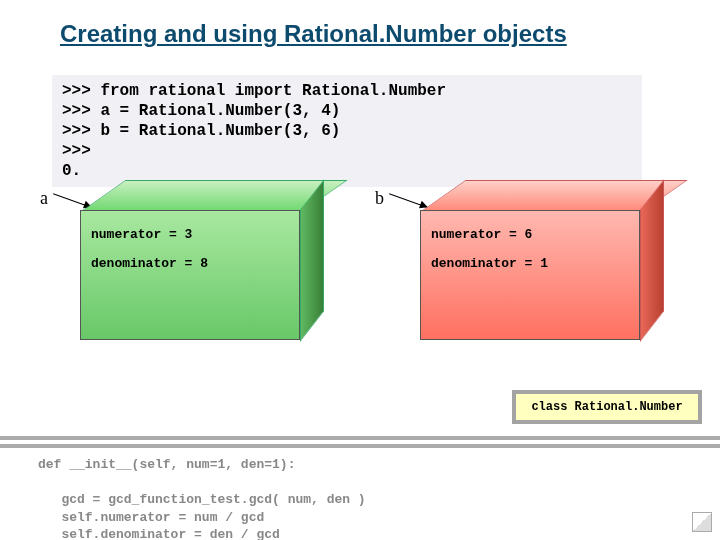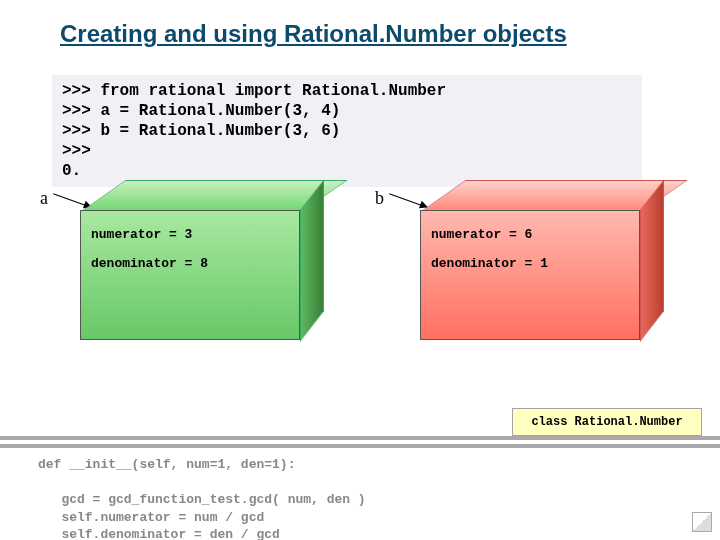--- a/index.html
+++ b/index.html
@@ -96,25 +96,25 @@
   .cube-green .cube-top   { background: linear-gradient(#c8f0c0, #70d870); border:1px solid #3a6; }
   .cube-green .cube-front { background: linear-gradient(#a8e8a0, #68c868); }
   .cube-green .cube-side  { background: linear-gradient(to right, #60b860, #388038); border:1px solid #3a6;}
   .cube-red   .cube-top   { background: linear-gradient(#ffd0c8, #ff8878); border:1px solid #c55;}
   .cube-red   .cube-front { background: linear-gradient(#ffb8b0, #ff7060); }
   .cube-red   .cube-side  { background: linear-gradient(to right, #e86858, #b84030); border:1px solid #c55;}
   .cube-front div { margin-bottom: 14px; }
   .class-label {
     position: absolute;
     right: 18px;
-    top: 408px;
+    top: 390px;
     width: 190px;
     padding: 6px 8px;
     background: #ffffc0;
-    border: 1px solid #a3a3a3;
+    border: 4px solid #a3a3a3;
     font-family: "Courier New", monospace;
     font-size: 12px;
     font-weight: bold;
     text-align: center;
     box-sizing: border-box;
   }
   .stripe {
     position: absolute;
     left: 0;
     height: 4px;

